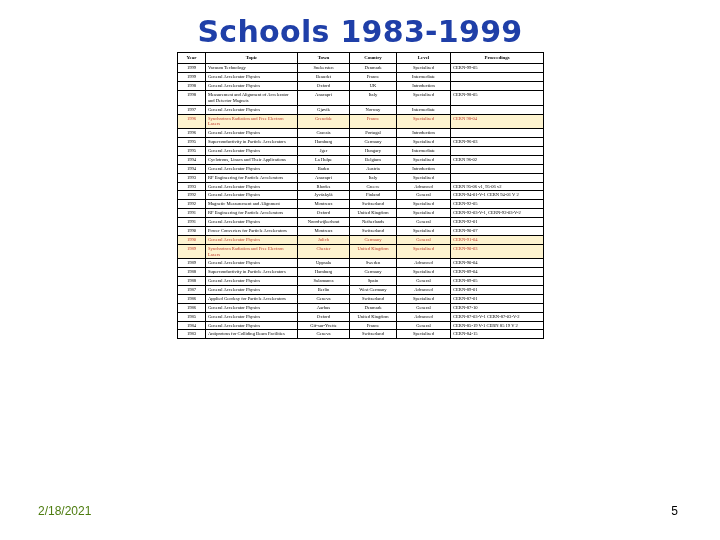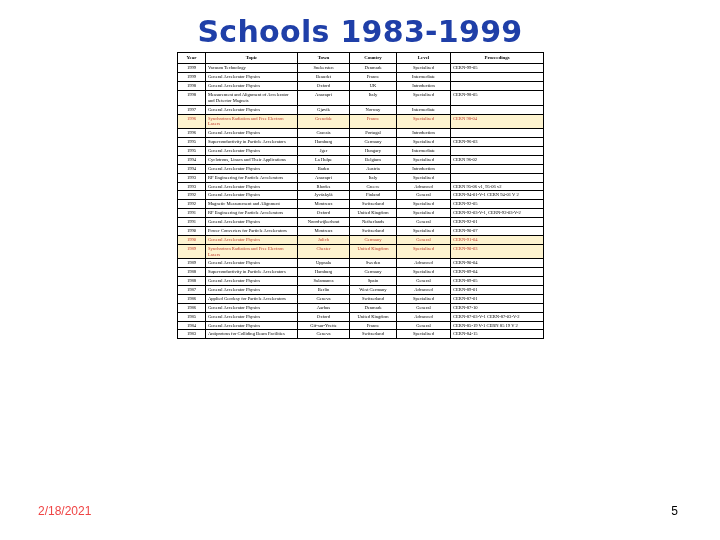--- a/index.html
+++ b/index.html
@@ -84,21 +84,21 @@
     color: #c0392b;
   }
   tr.hl td.c-proc {
     color: #c0392b;
   }
   .footer-date {
     position: absolute;
     left: 38px;
     bottom: 22px;
     font-size: 12px;
-    color: #ef4444;
+    color: #4d7c0f;
     font-family: "Liberation Sans", sans-serif;
   }
   .footer-page {
     position: absolute;
     right: 42px;
     bottom: 22px;
     font-size: 12px;
     color: #000000;
     font-family: "Liberation Sans", sans-serif;
   }

